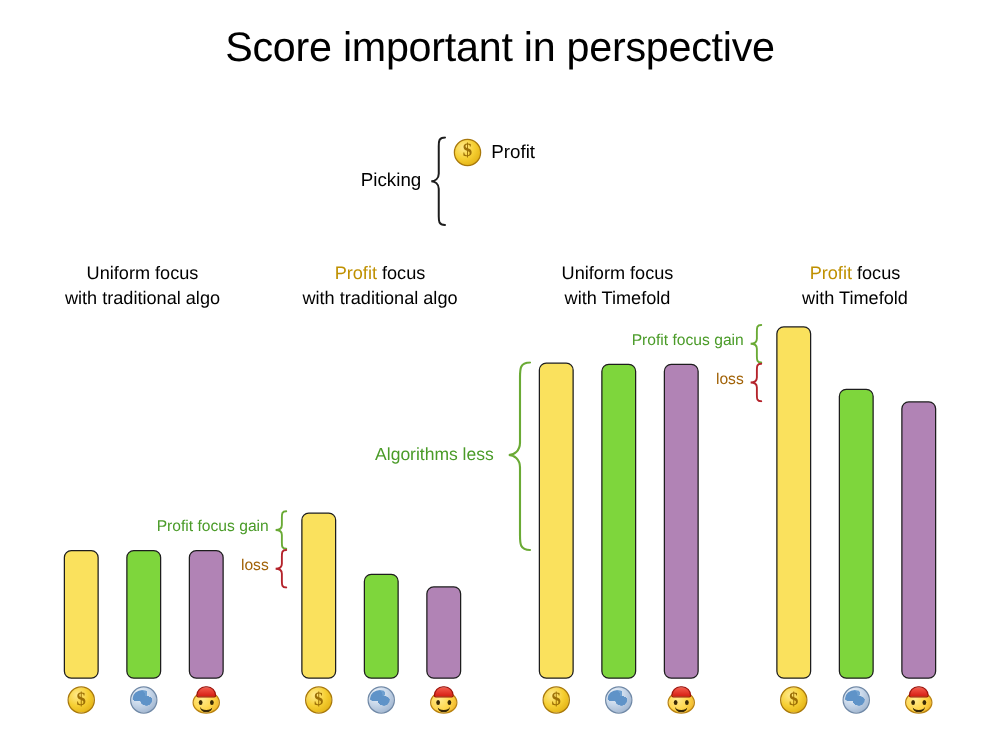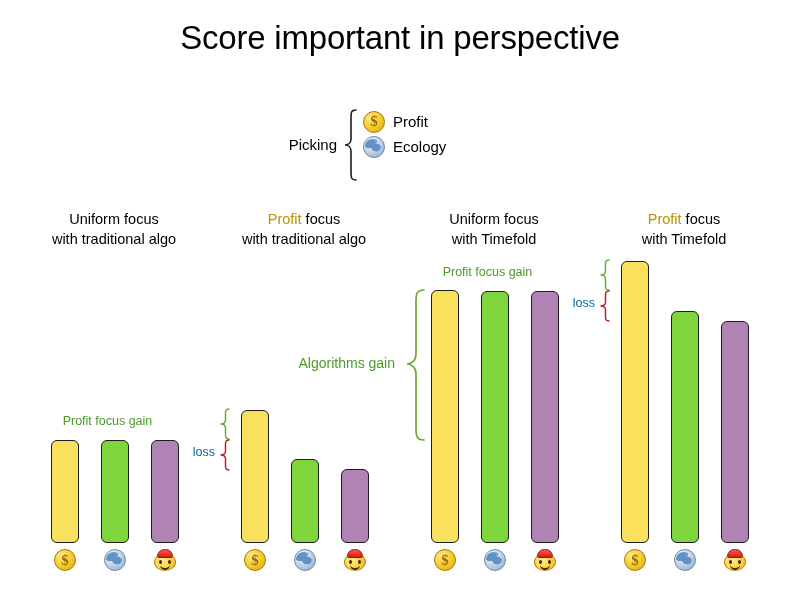--- a/index.html
+++ b/index.html
@@ -224,22 +224,22 @@
   }
 
   
   .annot-label {
     position: absolute;
     font-size: 12.5px;
     line-height: 16px;
     white-space: nowrap;
     text-align: right;
   }
-  .annot-label.gain { color: #4a9b28; text-align: center; }
-  .annot-label.loss { color: #0369a1; }
+  .annot-label.gain { color: #4a9b28; }
+  .annot-label.loss { color: #a16207; }
   .annot-label.algo { color: #4a9b28; font-size: 14px; }
 
   .brace {
     position: absolute;
   }
   .brace svg { display: block; }
 </style>
 </head>
 <body>
 
@@ -254,24 +254,20 @@
       <svg width="16" height="72" viewBox="0 0 16 72">
         <path d="M13 1 C8 1 8 4 8 8 L8 30 C8 34 5 36 2 36 C5 36 8 38 8 42 L8 64 C8 68 8 71 13 71" fill="none" stroke="#1d1d1d" stroke-width="1.6" stroke-linecap="round"></path>
       </svg>
     </div>
 
     <div class="legend-row" style="top:4px;">
       <span class="emoji icon-profit"></span>
       <span class="legend-text">Profit</span>
     </div>
 
-    <div class="legend-row" style="top:29px;">
-      <span class="emoji icon-ecology"></span>
-      <span class="legend-text">Ecology</span>
-    </div>
 
   </div>
 
   <div class="group-heading" style="left:4px;  top:209px;">
     <div><span>Uniform</span><span> focus</span></div>
     <div>with traditional algo</div>
   </div>
 
   <div class="group-heading" style="left:194px; top:209px;">
     <div><span class="hl-profit">Profit</span><span> focus</span></div>
@@ -328,21 +324,21 @@
   <div class="bar c-ecology" style="left:481px; top:291px; height:252px;"></div>
   <div class="bar c-customer" style="left:531px; top:291px; height:252px;"></div>
 
   <div class="bar-icon emoji icon-profit" style="left:434px; top:549px;"></div>
   <div class="bar-icon emoji icon-ecology" style="left:484px; top:549px;"></div>
   <div class="bar-icon emoji icon-customer" style="left:534px; top:549px;">
     <span class="face-eyes"></span>
       <span class="face-mouth"></span>
   </div>
 
-  <div class="annot-label algo" style="left:180px; top:355px; width:215px;">Algorithms gain</div>
+  <div class="annot-label algo" style="left:180px; top:355px; width:215px;">Algorithms less</div>
   <div class="brace" style="left:405px; top:289px;">
     <svg width="22" height="152" viewBox="0 0 22 152">
       <path d="M19 1 C11 1 11 6 11 13 L11 65 C11 72 6 75 2 75 C6 75 11 78 11 85 L11 139 C11 146 11 151 19 151" fill="none" stroke="#6aaa35" stroke-width="1.7" stroke-linecap="round"></path>
     </svg>
   </div>
 
   <div class="bar c-profit" style="left:621px; top:261px; height:282px;"></div>
   <div class="bar c-ecology" style="left:671px; top:311px; height:232px;"></div>
   <div class="bar c-customer" style="left:721px; top:321px; height:222px;"></div>
 

